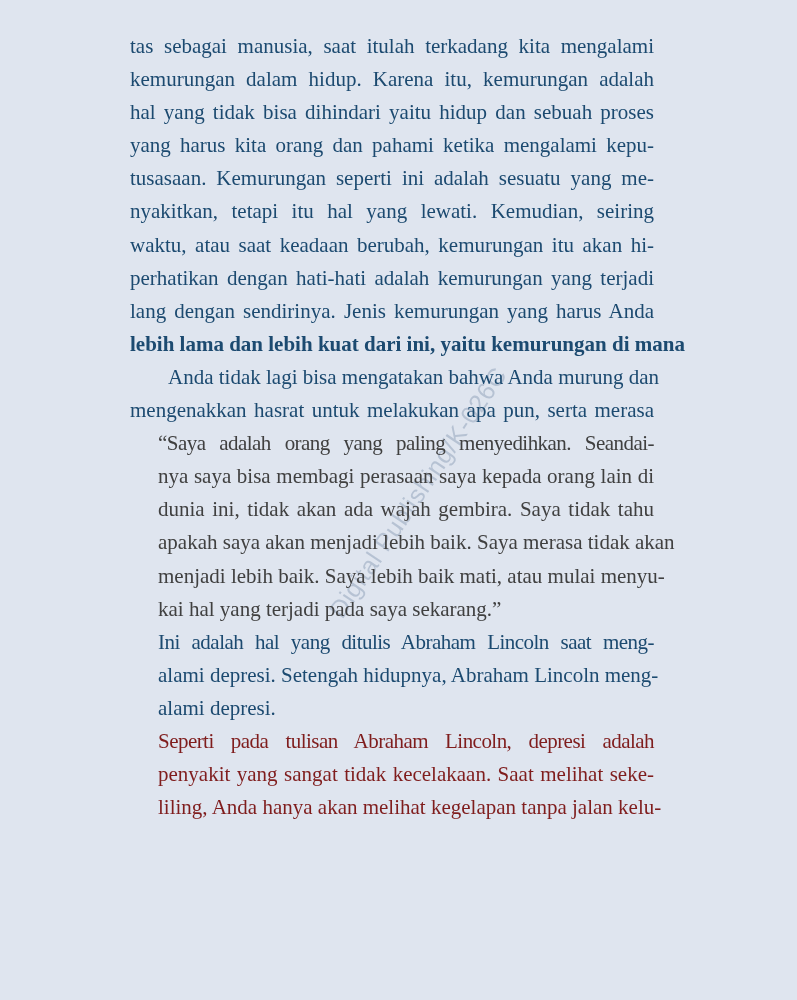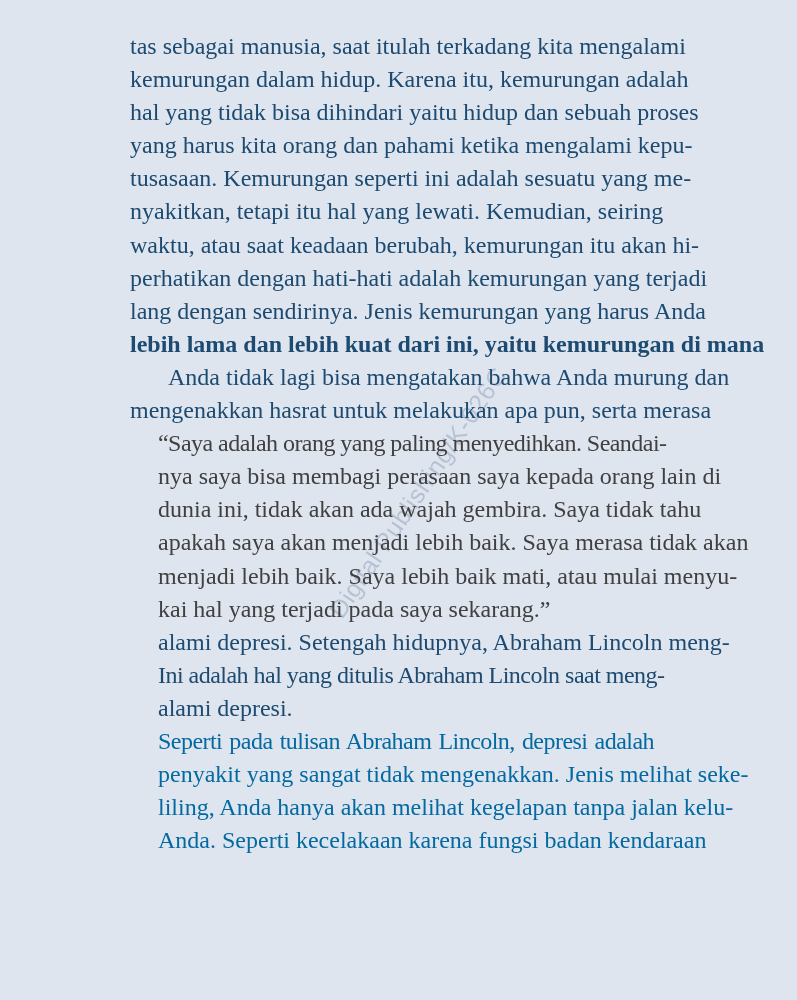--- a/index.html
+++ b/index.html
@@ -53,21 +53,21 @@
     position: absolute;
     left: 130px;
     top: 30px;
     width: 524px;
     z-index: 5;
   }
 
   .para {
     margin: 0;
     color: #1c4a70;
-    font-size: 24px;
+    font-size: 21px;
     line-height: 33.1px;
     text-align: justify;
     text-justify: inter-word;
     -webkit-hyphens: none;
     hyphens: none;
     word-spacing: 0.2px;
   }
   .para.indent {
     text-indent: 28px;
   }
@@ -109,25 +109,24 @@
       </p>
       <p class="para indent" style="color: #404040;">
         <span class="line" style="letter-spacing: -0.538px; word-spacing: 0px;">“Saya adalah orang yang paling menyedihkan. Seandai-</span>
         <span class="line" style="letter-spacing: 0px; word-spacing: 0px;">nya saya bisa membagi perasaan saya kepada orang lain di</span>
         <span class="line" style="letter-spacing: 0px; word-spacing: 0px;">dunia ini, tidak akan ada wajah gembira. Saya tidak tahu</span>
         <span class="line" style="letter-spacing: 0px; word-spacing: 0px; font-family: Liberation Serif, serif;">apakah saya akan menjadi lebih baik. Saya merasa tidak akan</span>
         <span class="line" style="letter-spacing: 0px; word-spacing: 0px;">menjadi lebih baik. Saya lebih baik mati, atau mulai menyu-</span>
         <span class="line last" style="letter-spacing: 0px; word-spacing: 0px;">kai hal yang terjadi pada saya sekarang.”</span>
       </p>
       <p class="para indent" style="color: rgb(28, 74, 112);">
+        <span class="line" style="letter-spacing: -0.519px; word-spacing: 0px;">Ini adalah hal yang ditulis Abraham Lincoln saat meng-</span>
         <span class="line" style="letter-spacing: 0px; word-spacing: 0px;">alami depresi. Setengah hidupnya, Abraham Lincoln meng-</span>
-        <span class="line" style="letter-spacing: -0.519px; word-spacing: 0px;">Ini adalah hal yang ditulis Abraham Lincoln saat meng-</span>
         <span class="line last" style="letter-spacing: 0px; word-spacing: 0px;">alami depresi.</span>
       </p>
-      <p class="para indent" style="color: #0369a1;">
+      <p class="para indent" style="color: #7f1d1d;">
         <span class="line" style="letter-spacing: -0.538px; word-spacing: 0px;">Seperti pada tulisan Abraham Lincoln, depresi adalah</span>
-        <span class="line" style="letter-spacing: 0px; word-spacing: 0px;">penyakit yang sangat tidak mengenakkan. Jenis melihat seke-</span>
+        <span class="line" style="letter-spacing: 0px; word-spacing: 0px;">penyakit yang sangat tidak kecelakaan. Saat melihat seke-</span>
         <span class="line" style="letter-spacing: 0px; word-spacing: 0px;">liling, Anda hanya akan melihat kegelapan tanpa jalan kelu-</span>
-        <span class="line last" style="letter-spacing: 0px; word-spacing: 0px;">Anda. Seperti kecelakaan karena fungsi badan kendaraan</span>
       </p>
     </div>
 
 </div>
 
 </body></html>

